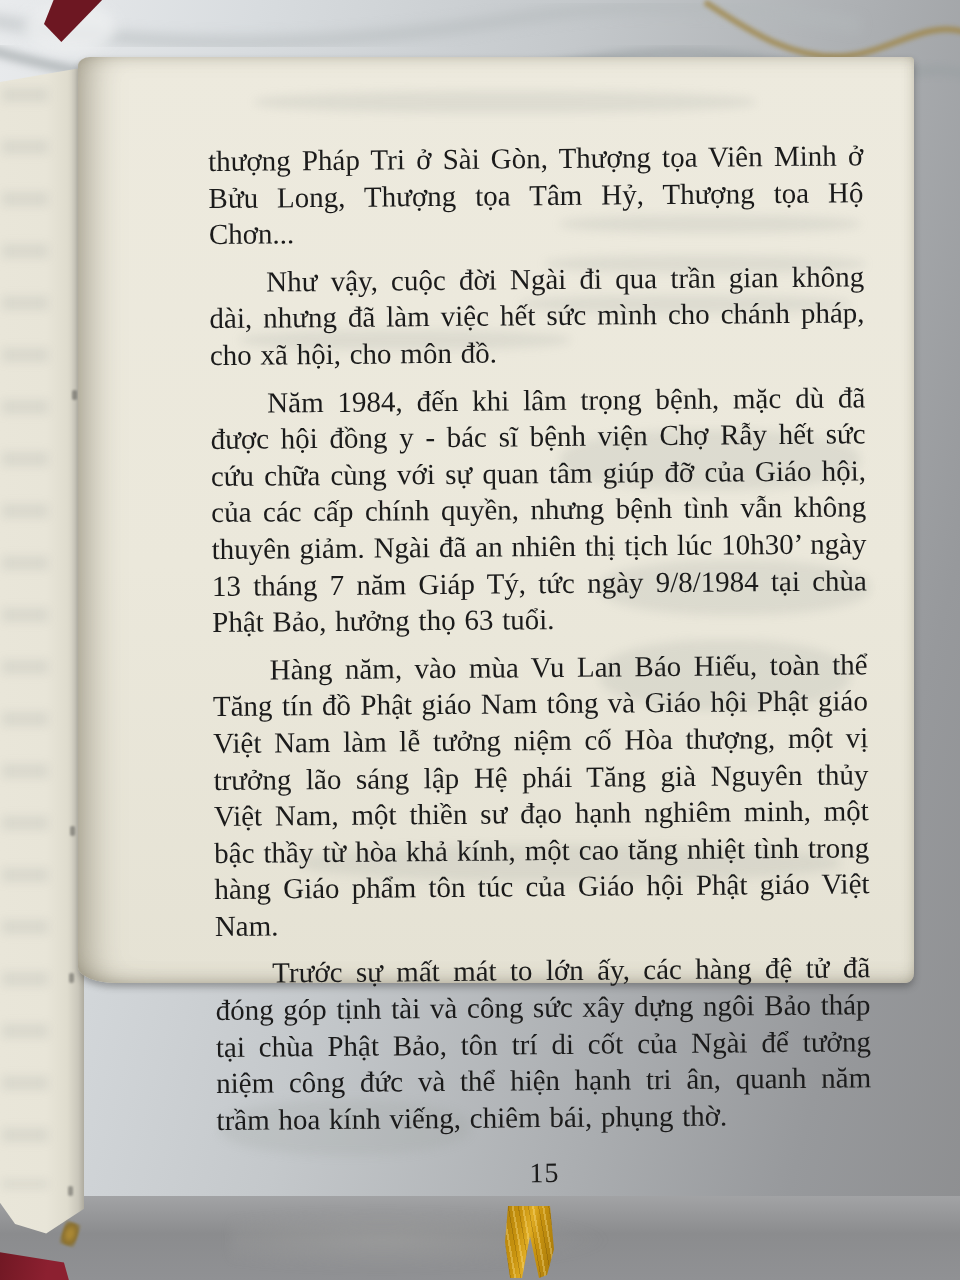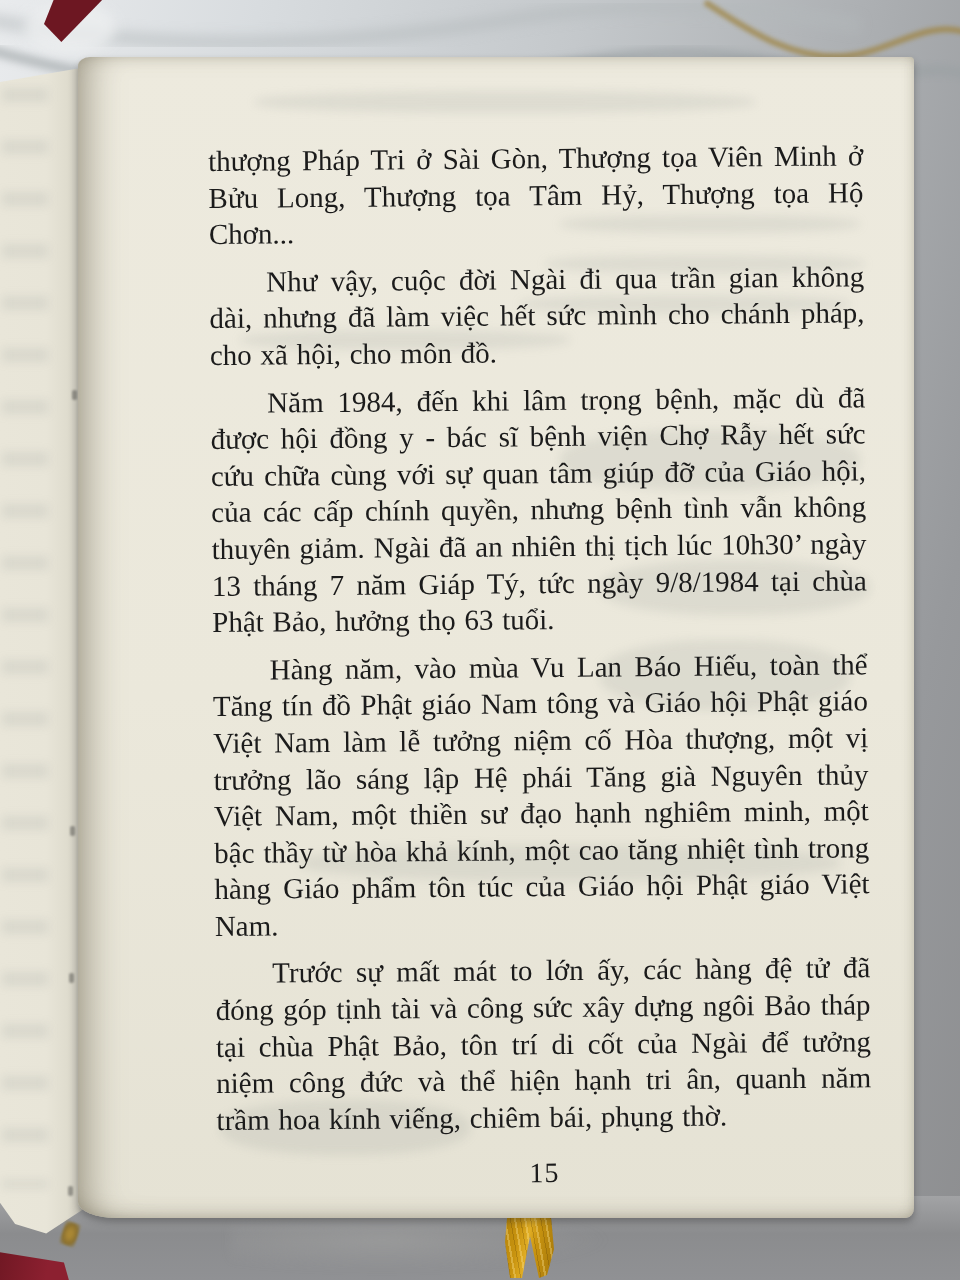--- a/index.html
+++ b/index.html
@@ -41,21 +41,21 @@
   .left-page .frag{
     position:absolute;width:5px;height:10px;background:rgba(50,50,48,.4);
     filter:blur(1px);border-radius:2px;
   }
   .left-ghost{
     position:absolute;left:2px;top:20px;width:46px;height:1100px;
     background:repeating-linear-gradient(180deg,rgba(140,148,146,.16) 0 14px,rgba(0,0,0,0) 14px 52px);
     filter:blur(5px);
   }
   .main-page{
-    position:absolute;left:78px;top:57px;width:836px;height:1161px;z-index:7;
+    position:absolute;left:78px;top:57px;width:836px;height:926px;z-index:7;
     background:linear-gradient(180deg,#edeade 0%,#ebe8db 55%,#e5e2d4 100%);
     border-radius:12px 4px 8px 38px / 9px 4px 10px 16px;
     box-shadow:0 4px 7px rgba(40,40,40,.35),
       inset 30px 0 34px -20px rgba(118,112,92,.6),
       inset -7px 0 14px -9px rgba(118,112,92,.38),
       inset 0 -12px 20px -14px rgba(118,112,92,.55),
       inset 0 10px 16px -12px rgba(118,112,92,.35);
   }
   .ghost-stripe{
     position:absolute;background:rgba(148,156,146,.17);

